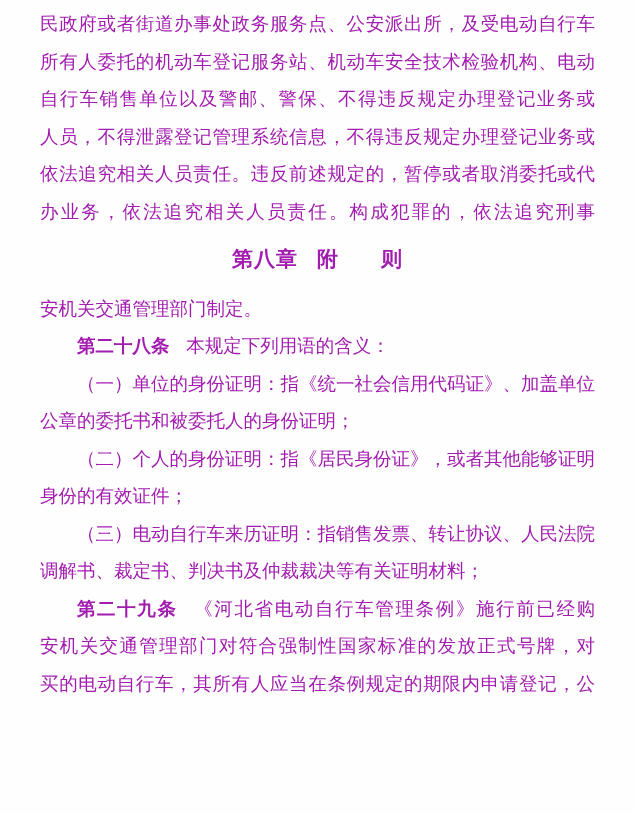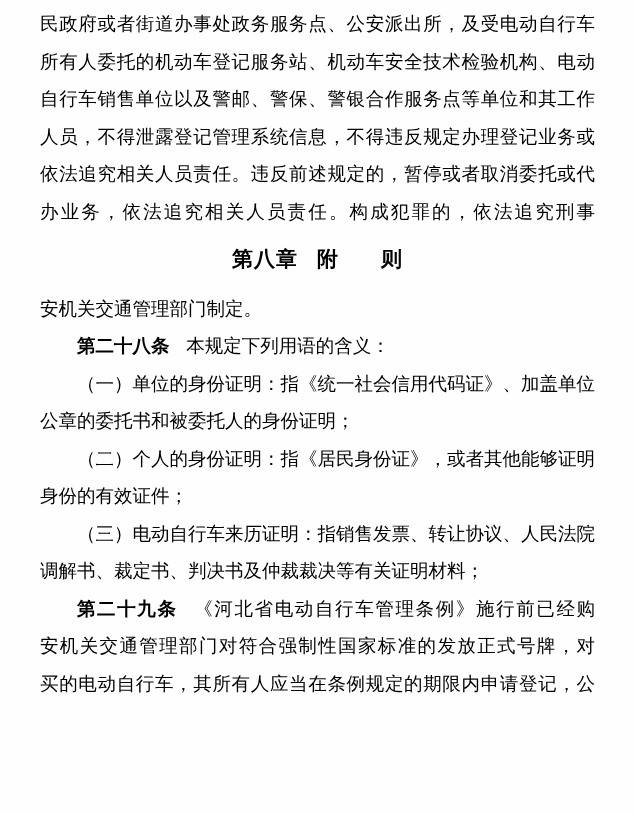--- a/index.html
+++ b/index.html
@@ -5,21 +5,21 @@
   html, body {
     margin: 0;
     padding: 0;
     background: #ffffff;
   }
   .page {
     position: relative;
     width: 635px;
     height: 814px;
     background: #fefefe;
-    color: #000000;
+    color: #a21caf;
     font-family: "Liberation Serif", "DejaVu Serif", serif;
     font-size: 18.5px;
     overflow: hidden;
     box-sizing: border-box;
     padding: 6px 40px 0 40px;
   }
   .line {
     height: 37.5px;
     line-height: 37.5px;
     white-space: nowrap;
@@ -51,21 +51,21 @@
   .chapter .c-t1 { margin-right: 2em; }
 </style>
 </head>
 <body>
 
 <div class="page">
 
   <div class="para">
     <div class="line j">民政府或者街道办事处政务服务点、公安派出所，及受电动自行车</div>
     <div class="line j">所有人委托的机动车登记服务站、机动车安全技术检验机构、电动</div>
-    <div class="line j">自行车销售单位以及警邮、警保、警银合作服务点等单位和其工作</div>
+    <div class="line j">自行车销售单位以及警邮、警保、不得违反规定办理登记业务或</div>
     <div class="line j">人员，不得泄露登记管理系统信息，不得违反规定办理登记业务或</div>
     <div class="line j">依法追究相关人员责任。违反前述规定的，暂停或者取消委托或代</div>
     <div class="line j">办业务，依法追究相关人员责任。构成犯罪的，依法追究刑事</div>
   </div>
 
   <div class="chapter">
     <span class="c-num">第八章</span><span class="c-t1">附</span><span class="c-t2">则</span>
   </div>
 
   <div class="para">

